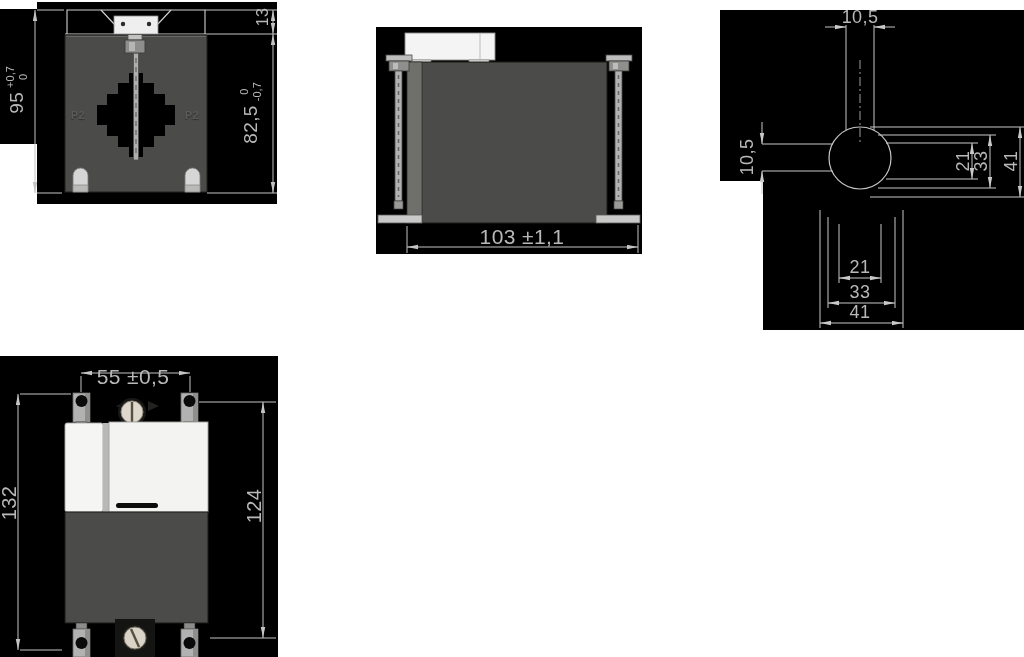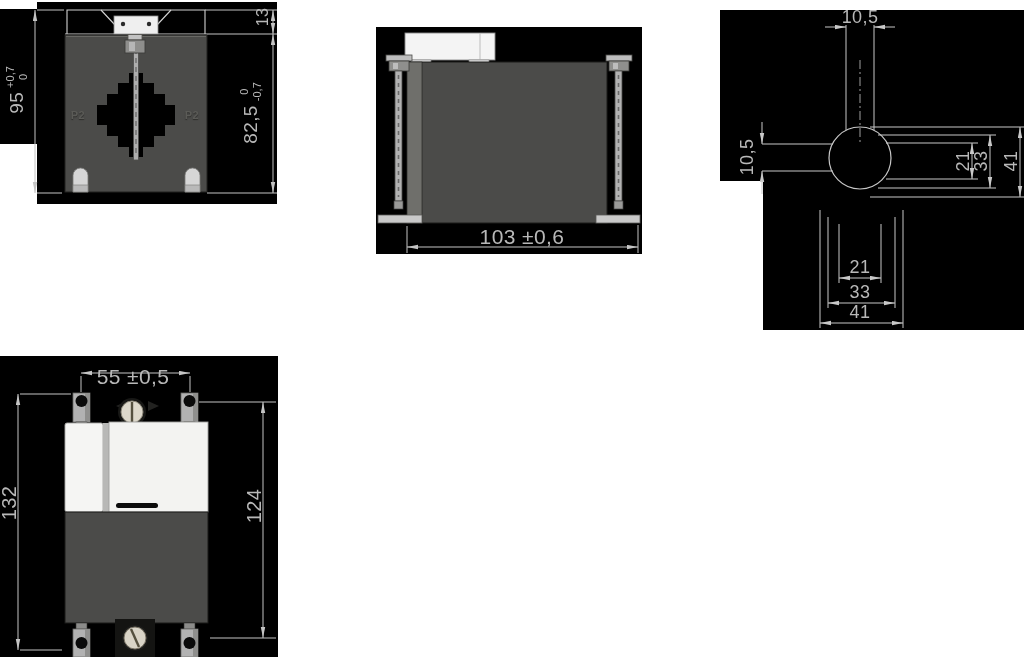--- a/index.html
+++ b/index.html
@@ -144,21 +144,21 @@
         <rect x="2" y="188" width="44" height="8" fill="#c9c9c9" stroke="#5a5a58" stroke-width="0.8"></rect>
         <rect x="220" y="188" width="44" height="8" fill="#c9c9c9" stroke="#5a5a58" stroke-width="0.8"></rect>
       </g>
       <g stroke="#c4c4c4" stroke-width="1" fill="none">
         <line x1="31" y1="199" x2="31" y2="226"></line>
         <line x1="262" y1="198" x2="262" y2="226"></line>
         <line x1="31" y1="220" x2="262" y2="220" marker-start="url(#as-s)" marker-end="url(#ae-s)"></line>
       </g>
     </svg>
     <div class="dim d21" style="left:146px; top:209px;">
-      <span>103 ±0,6</span>
+      <span>103 ±1,1</span>
     </div>
   </div>
 
   <div class="panel" style="left:720px; top:0; width:304px; height:320px;margin-top:10px;">
     <svg width="304" height="320">
       <defs>
         <marker id="ae-d" markerWidth="12" markerHeight="6" refX="11" refY="2.5" orient="auto" markerUnits="userSpaceOnUse">
           <path d="M11,2.5 L0,0.3 L0,4.7 Z" fill="#c8c8c8"></path>
         </marker>
         <marker id="as-d" markerWidth="12" markerHeight="6" refX="11" refY="2.5" orient="auto-start-reverse" markerUnits="userSpaceOnUse">

